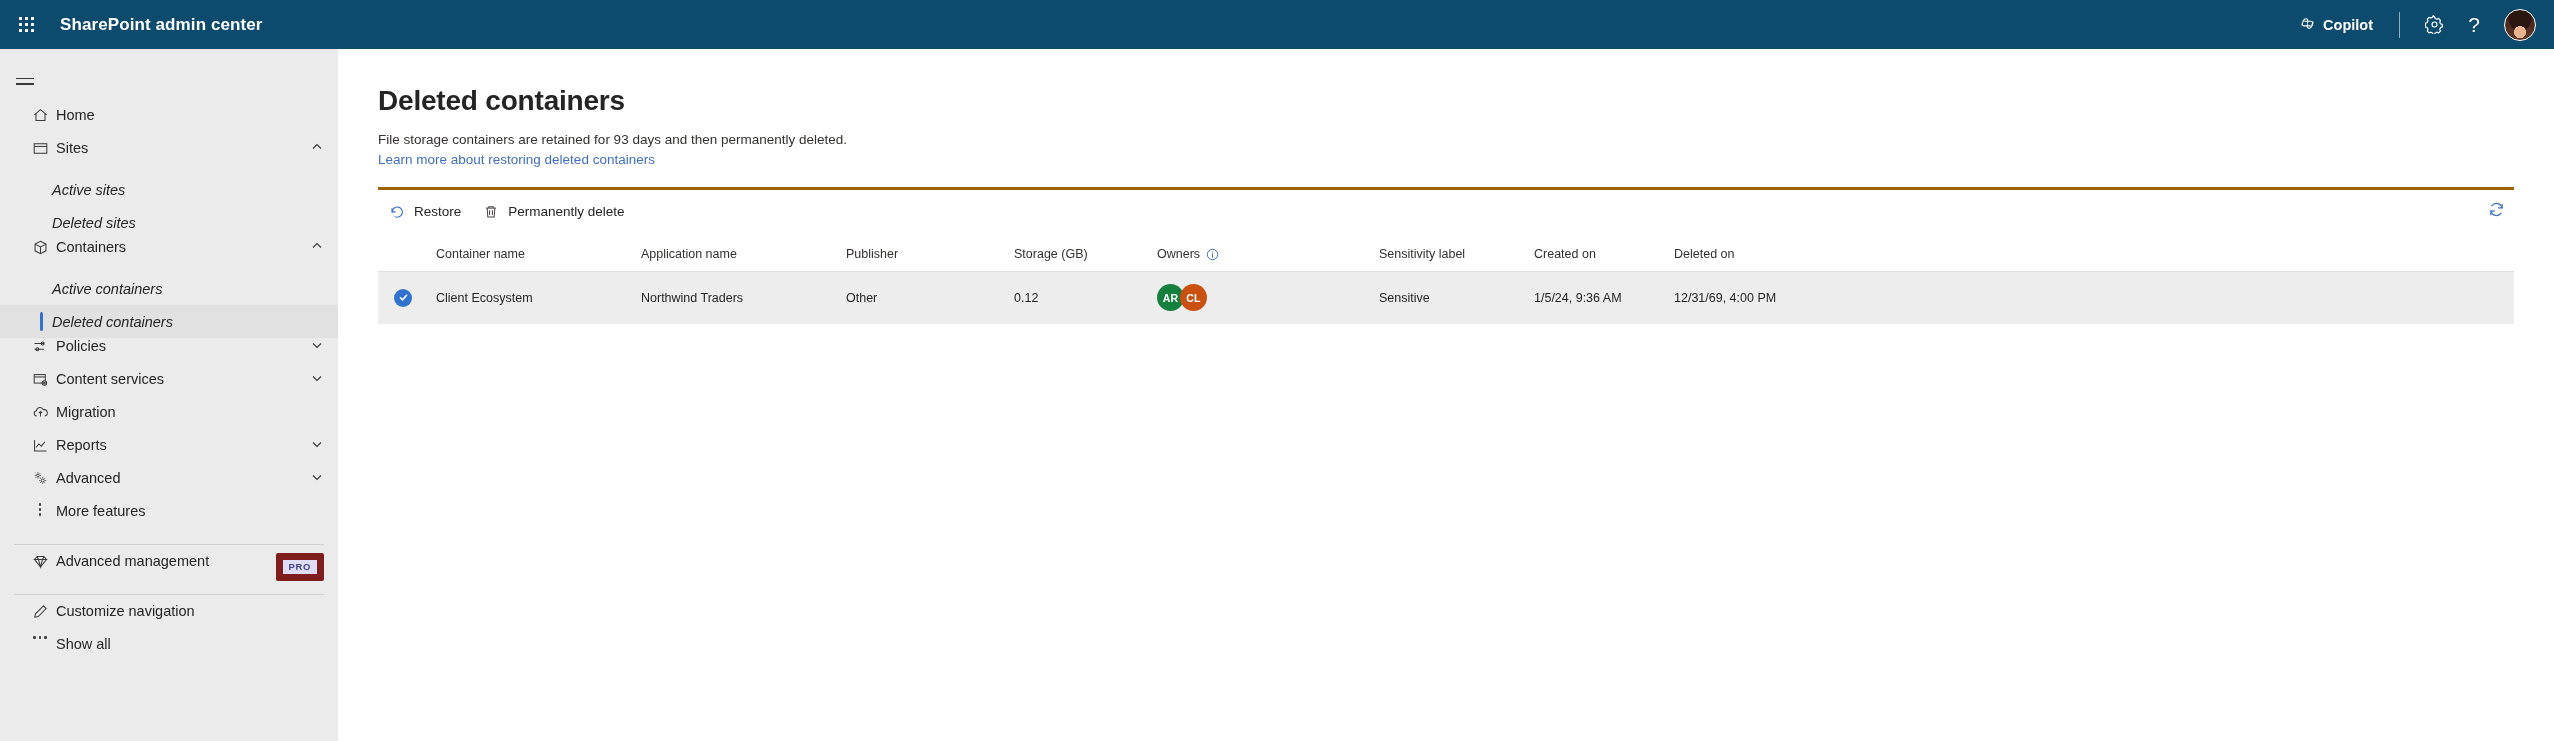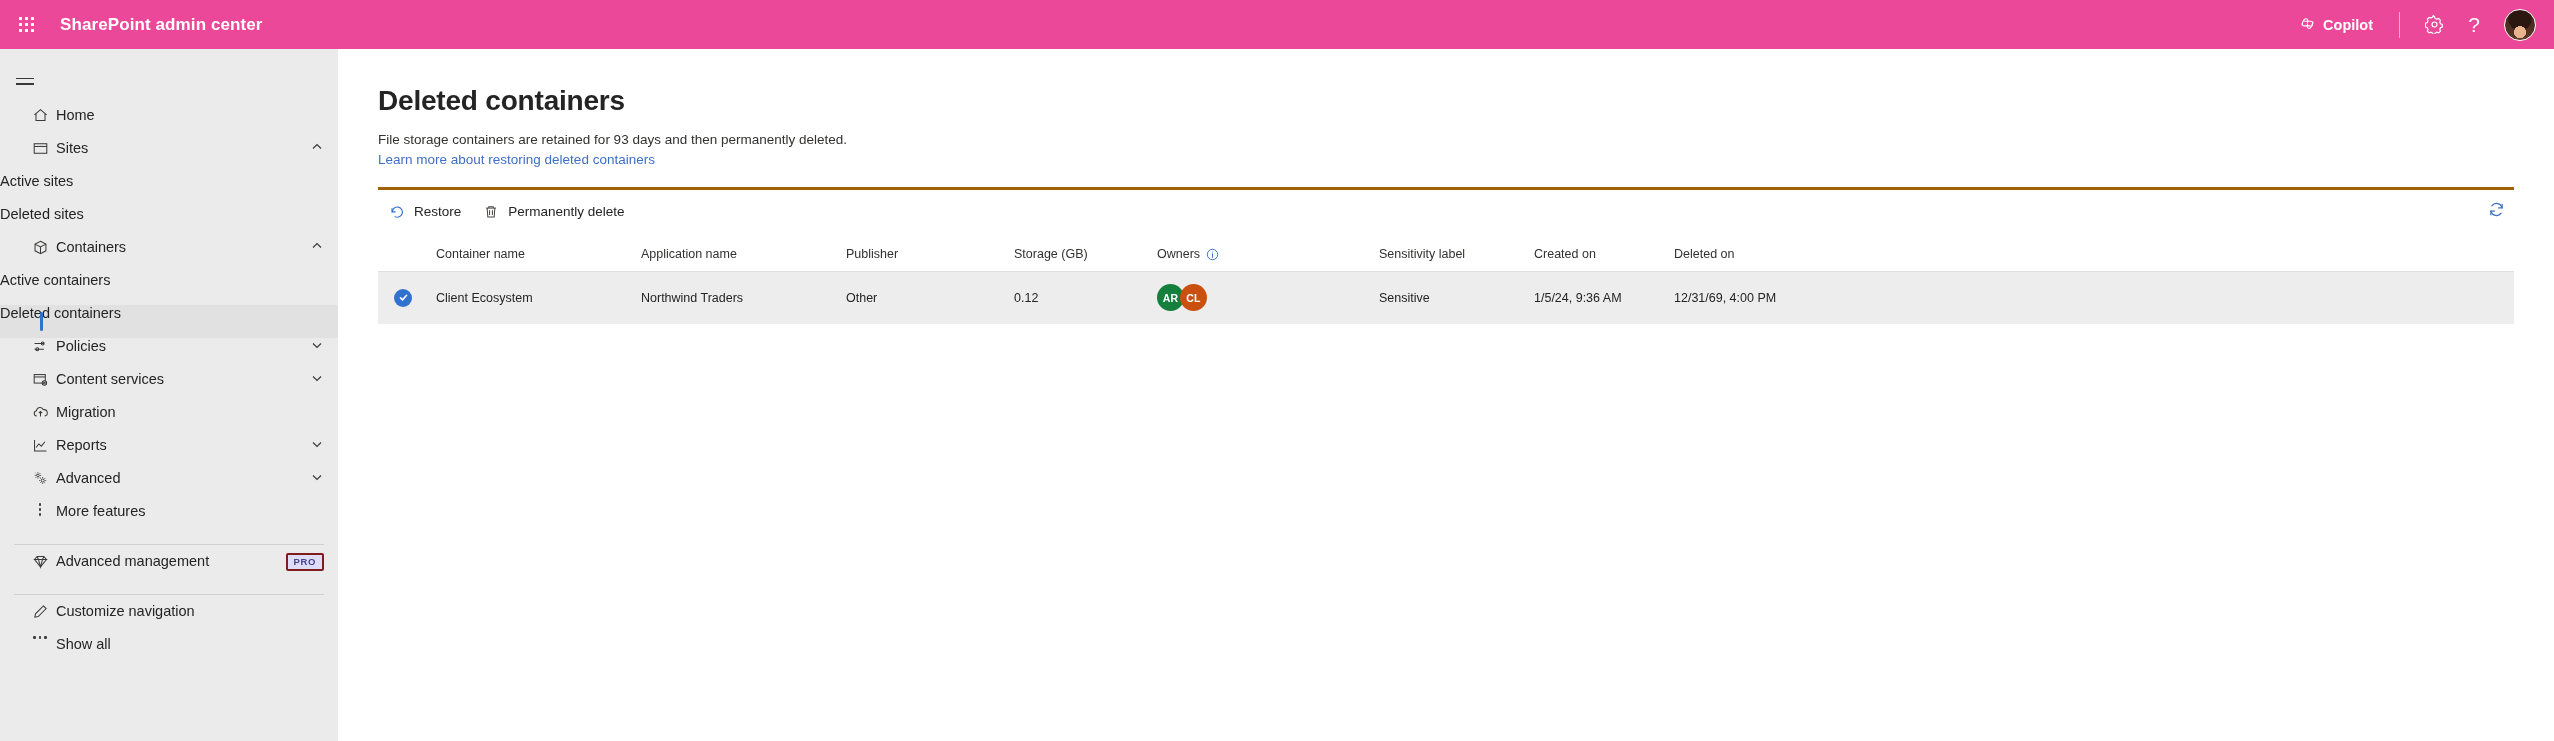--- a/index.html
+++ b/index.html
@@ -7,21 +7,21 @@
     width: 2554px; height: 741px;
     background: #ffffff;
     font-family: "Liberation Sans", sans-serif;
     color: #242424;
     overflow: hidden;
   }
 
   
   .topbar {
     height: 49px;
-    background: #ec4899;
+    background: #0c4a6e;
     display: flex;
     align-items: center;
     padding: 0 18px 0 6px;
     color: #ffffff;
     position: relative;
   }
   .waffle {
     width: 40px; height: 40px;
     display: flex; align-items: center; justify-content: center;
     cursor: pointer;
@@ -114,24 +114,26 @@
     color: #3b3a39;
   }
   .nav-label { flex: 1; white-space: nowrap; }
   .chev {
     width: 14px; height: 14px;
     color: #3b3a39;
     display: flex; align-items: center; justify-content: center;
   }
   .nav-sub {
     display: flex;
-    align-items: flex-start;
+    align-items: center;
     height: 33px;
+    padding-left: 52px;
     cursor: pointer;
     position: relative;
+    font-style: italic;
   }
   .nav-sub.selected { background: #e1e1e1; font-weight: normal; }
   .nav-sub.selected::before {
     content: "";
     position: absolute;
     left: 40px; top: 7px;
     width: 3px; height: 19px;
     background: #3172ce;
     border-radius: 2px;
   }
@@ -141,21 +143,21 @@
     margin: 8px 14px 8px 14px;
   }
   .pro-badge {
     margin-left: 10px;
     background: #dfdcf7;
     color: #43438a;
     font-size: 9.5px;
     font-weight: bold;
     letter-spacing: .6px;
     padding: 2px 6px;
-    border: 2px solid #7f1d1d;
+    border: 7px solid #7f1d1d;
     border-radius: 2px;
     line-height: 1.1;
   }
   .dots-vert { display:flex; flex-direction:column; gap:2.5px; align-items:center; }
   .dots-vert i { width:2.5px; height:2.5px; background:#3b3a39; border-radius:50%; display:block; }
   .dots-horiz { display:flex; gap:3px; align-items:center; }
   .dots-horiz i { width:2.5px; height:2.5px; background:#3b3a39; border-radius:50%; display:block; }
 
   
   .main {

